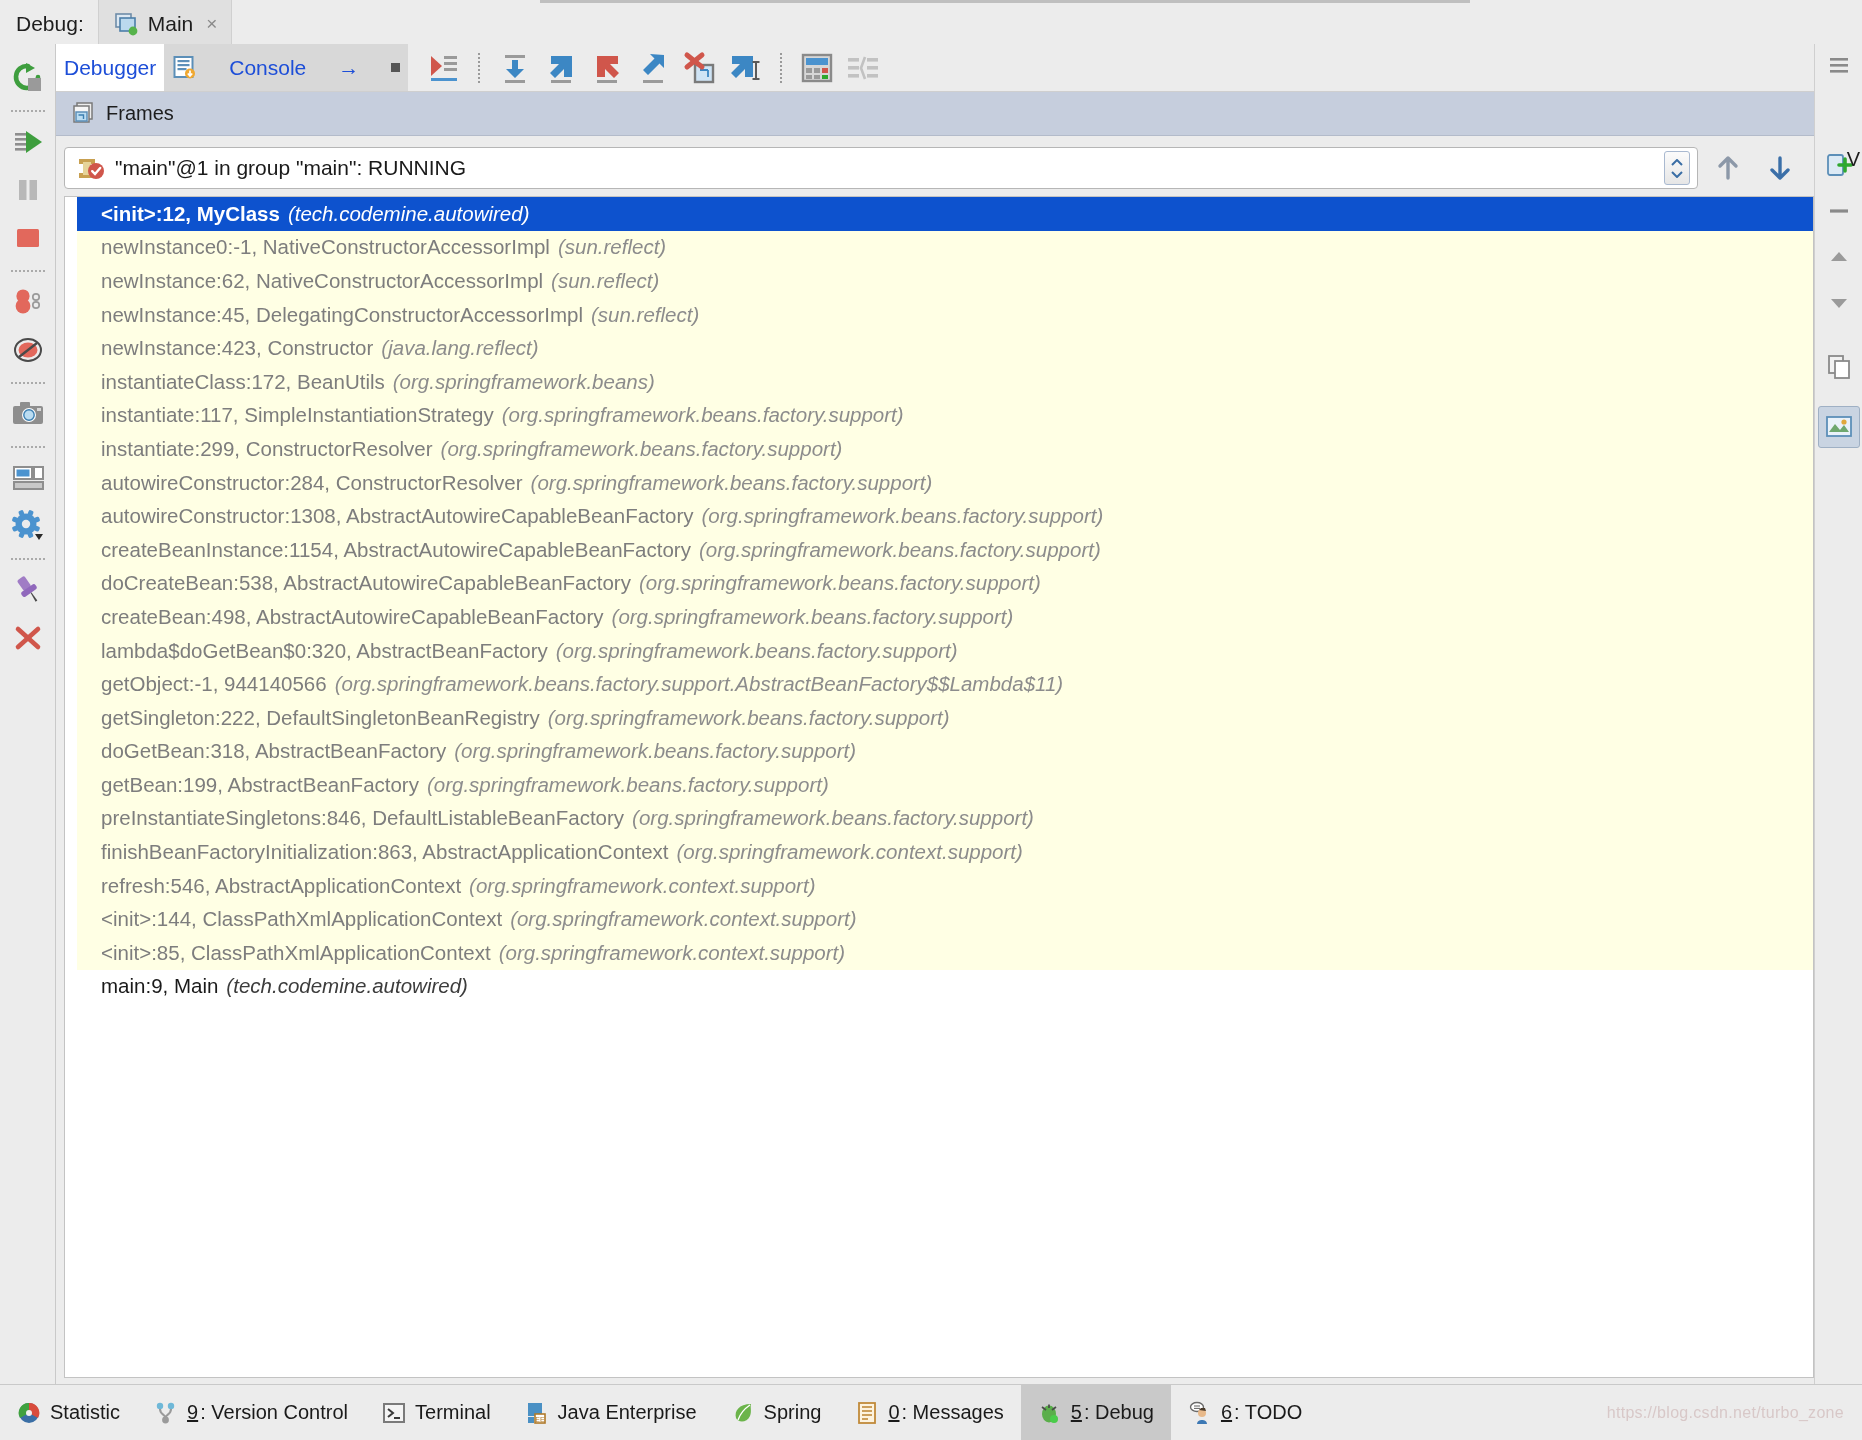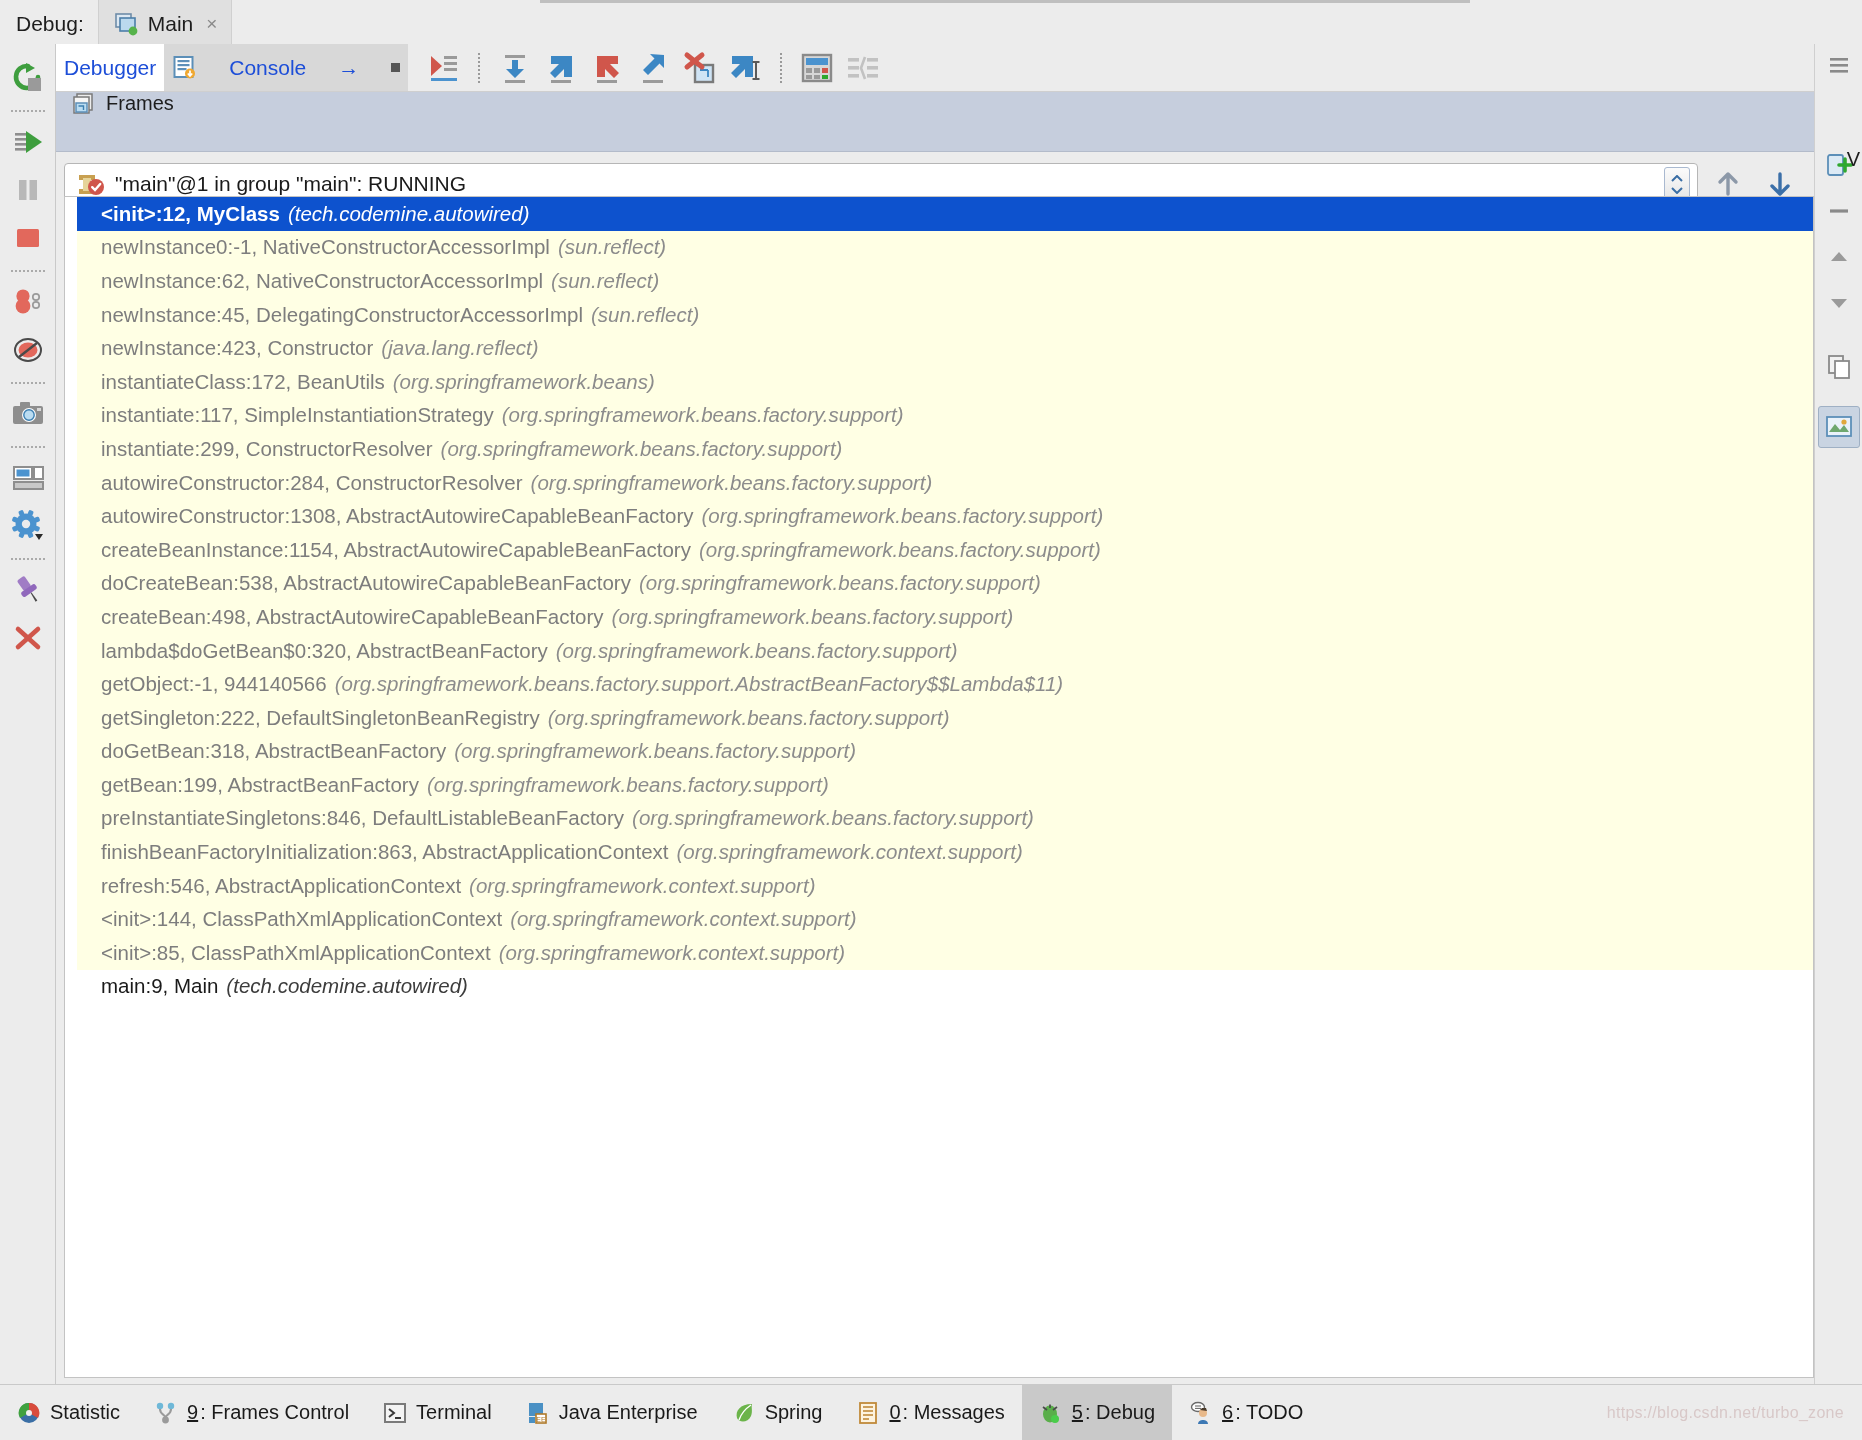--- a/index.html
+++ b/index.html
@@ -62,22 +62,22 @@
     padding: 0 8px; font-size: 21px; color: #1d4ed8;
   }
   .tab.active { background: #FFFFFF; }
   .tab.inactive { background: #D8D8D8; gap: 32px; }
   .tabs-spacer { width: 12px; }
   .toolsep { width: 1px; align-self: center; height: 30px; border-left: 2px dotted #9A9A9A; margin: 0 12px; }
   .tbtn { width: 42px; height: 42px; display: flex; align-items: center; justify-content: center; align-self: center; margin: 0 2px; }
 
   
   .framesbar {
-    height: 60px; background: #C6CEDD;
-    display: flex; padding: 0 10px 0 14px;
+    height: 44px; background: #C6CEDD;
+    display: flex; align-items: center; padding: 0 10px 0 14px;
     border-bottom: 1px solid #B3BBCA;
   }
   .framesbar-title { font-size: 20px; color: #1D1D1D; margin-left: 10px; }
   .framesbar-spacer { flex: 1; }
   .framesbar-right { display: flex; align-items: center; gap: 12px; padding-right: 8px; }
 
   
   .threadrow {
     margin: 10px 8px 6px 8px; height: 44px;
     display: flex; align-items: center; gap: 8px;
@@ -634,21 +634,21 @@
     <div class="sb-item">
       <span>
         <svg class="ico" width="24" height="24" viewBox="0 0 24 24">
           <circle cx="6" cy="5" r="3.2" fill="#6FB8D8"></circle>
           <circle cx="17" cy="5" r="3.2" fill="#6FB8D8"></circle>
           <circle cx="11.5" cy="19" r="3.4" fill="#9A9A9A"></circle>
           <path d="M6 8 C6 14 11.5 13 11.5 17 M17 8 C17 14 11.5 13 11.5 17" stroke="#9A9A9A" stroke-width="2.1" fill="none"></path>
         </svg>
       </span>
       <span style="text-decoration:underline">9</span>
-      <span style="margin-left:-7px">: Frames Control</span>
+      <span style="margin-left:-7px">: Version Control</span>
     </div>
 
     <div class="sb-item">
       <span>
         <svg class="ico" width="24" height="24" viewBox="0 0 24 24">
           <rect x="2" y="3" width="20" height="18" fill="#F4F4F4" stroke="#7A7A7A" stroke-width="2"></rect>
           <path d="M6 8 L11 12 L6 16" stroke="#3A3A3A" stroke-width="2" fill="none"></path>
           <line x1="12" y1="17" x2="18" y2="17" stroke="#3A3A3A" stroke-width="2"></line>
         </svg>
       </span>

